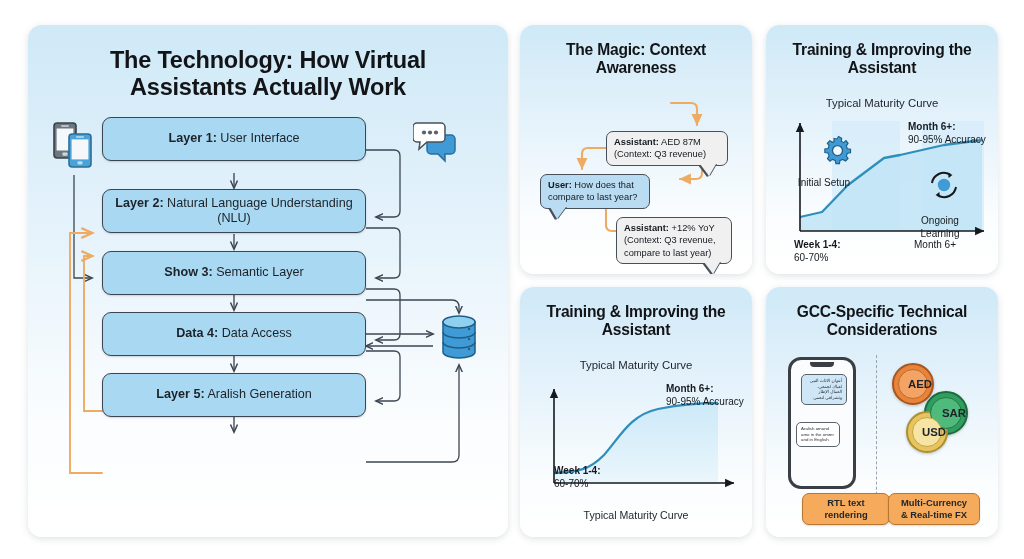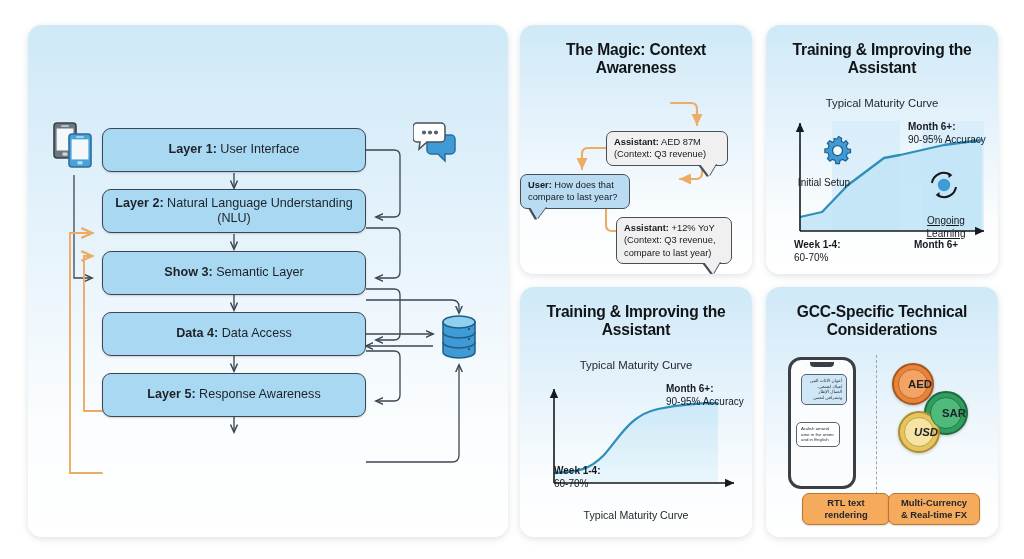--- a/index.html
+++ b/index.html
@@ -158,20 +158,21 @@
     padding: 3px 4px;
   }
 </style>
 </head>
 <body>
 
 <div class="stage">
 
   <div class="panel" id="main-panel">
 
+    <div class="panel-title" id="main-title">The Technology: How Virtual Assistants Actually Work</div>
 
     <div class="flow-wrap">
 
       <svg class="flow-svg" width="480" height="512" viewBox="0 0 480 512">
         <defs>
           <marker id="ah" markerWidth="7" markerHeight="7" refX="5.6" refY="3" orient="auto" markerUnits="strokeWidth">
             <path d="M0,0.4 L5.8,3 L0,5.6" fill="none" stroke="#3b4652" stroke-width="1.1"></path>
           </marker>
           <marker id="ao" markerWidth="7" markerHeight="7" refX="5.6" refY="3" orient="auto" markerUnits="strokeWidth">
             <path d="M0,0.4 L5.8,3 L0,5.6" fill="none" stroke="#edab63" stroke-width="1.2"></path>
@@ -242,34 +243,34 @@
             <ellipse cx="21" cy="9" rx="16" ry="6" fill="#8fd0f0"></ellipse>
             <path d="M5,19 a16,6 0 0 0 32,0" fill="none"></path>
             <path d="M5,29 a16,6 0 0 0 32,0" fill="none"></path>
           </g>
           <circle cx="31" cy="16" r="1.2" fill="#1e5e85"></circle>
           <circle cx="31" cy="26" r="1.2" fill="#1e5e85"></circle>
           <circle cx="31" cy="36" r="1.2" fill="#1e5e85"></circle>
         </svg>
       </div>
 
-      <div class="layer-box" style="top:103px">
+      <div class="layer-box" style="top:92px">
         <span><b>Layer 1:</b><span> User Interface</span></span>
       </div>
       <div class="layer-box" style="top:164px">
         <span><b>Layer 2:</b><span> Natural Language Understanding (NLU)</span></span>
       </div>
       <div class="layer-box" style="top:226px">
         <span><b>Show 3:</b><span> Semantic Layer</span></span>
       </div>
       <div class="layer-box" style="top:287px">
         <span><b>Data 4:</b><span> Data Access</span></span>
       </div>
       <div class="layer-box" style="top:348px">
-        <span><b>Layer 5:</b><span> Response Awareness</span></span>
+        <span><b>Layer 5:</b><span> Aralish Generation</span></span>
       </div>
     </div>
   </div>
 
   <div class="panel" id="magic-panel">
     <div class="panel-title sm-title">The Magic: Context Awareness</div>
 
     <div class="magic-body">
       <svg width="232" height="183" style="position:absolute;left:0;top:0">
         <defs>
@@ -284,21 +285,21 @@
           <path d="M86,112 L86,134 Q86,140 92,140 L108,140"></path>
         </g>
       </svg>
 
 
       <div class="bubble asst" style="left:86px; top:40px; width:122px;">
         <b>Assistant:</b><span> AED 87M (Context: Q3 revenue)</span>
         <span class="tail"></span>
       </div>
 
-      <div class="bubble user" style="left:0; top:83px; width:110px;">
+      <div class="bubble user" style="left:20px; top:83px; width:110px;">
         <b>User:</b><span> How does that compare to last year?</span>
         <span class="tail"></span>
       </div>
 
       <div class="bubble asst" style="left:96px; top:126px; width:116px;">
         <b>Assistant:</b><span> +12% YoY (Context: Q3 revenue, compare to last year)</span>
         <span class="tail"></span>
       </div>
     </div>
   </div>
@@ -336,30 +337,30 @@
       <g transform="translate(170,72)">
         <circle cx="0" cy="0" r="6.2" fill="#3f9ad6"></circle>
         <path d="M-12,-2 A12,12 0 0 1 6,-10.4" fill="none" stroke="#16191d" stroke-width="2"></path>
         <path d="M4.2,-12.4 L8.4,-10 L4.6,-7" fill="#16191d"></path>
         <path d="M12,2 A12,12 0 0 1 -6,10.4" fill="none" stroke="#16191d" stroke-width="2"></path>
         <path d="M-4.2,12.4 L-8.4,10 L-4.6,7" fill="#16191d"></path>
       </g>
     </svg>
 
     <div class="curve-lbl c" style="left:30px; top:152px; width:56px;">Initial Setup</div>
-    <div class="curve-lbl c" style="left:148px; top:190px; width:64px;text-decoration:underline;">Ongoing Learning</div>
+    <div class="curve-lbl c" style="left:142px; top:190px; width:64px;">Ongoing Learning</div>
     <div class="curve-lbl" style="left:142px; top:96px;">
       <b>Month 6+:</b><br>
       <span>90-95% Accuracy</span>
     </div>
     <div class="curve-lbl" style="left:28px; top:214px;">
       <b>Week 1-4:</b><br>
       <span>60-70%</span>
     </div>
-    <div class="curve-lbl" style="left:148px; top:214px; font-weight:bold;">Month 6+</div>
+    <div class="curve-lbl" style="left:148px; top:214px; font-weight:normal;">Month 6+</div>
   </div>
 
   <div class="panel" id="train2-panel">
     <div class="panel-title sm-title">Training &amp; Improving the Assistant</div>
     <div class="curve-sub" style="top:72px">Typical Maturity Curve</div>
 
     <svg class="curve-svg" style="left:12px; top:92px" width="210" height="125" viewBox="0 0 210 125">
       <defs>
         <marker id="axB" markerWidth="7" markerHeight="7" refX="5.6" refY="3" orient="auto">
           <path d="M0,0.4 L5.8,3 L0,5.6" fill="#16191d"></path>
@@ -409,21 +410,21 @@
       <div class="coin" style="left:126px; top:14px; width:42px; height:42px; background:#e8833c; border:2px solid #a9561d;">
         <span class="inner" style="background:#f3a464; border:1.4px solid #c06a25;"></span>
         <span>AED</span>
       </div>
 
       <div class="coin" style="left:158px; top:42px; width:44px; height:44px; background:#2f9e5e; border:2px solid #1c6b3e;">
         <span class="inner" style="background:#4fba7c; border:1.4px solid #227a47;"></span>
         <span>SAR</span>
       </div>
 
-      <div class="coin" style="left:132px; top:62px; width:42px; height:42px; background:#e6c462; border:2px solid #b08f2b;font-style:italic;">
+      <div class="coin" style="left:140px; top:62px; width:42px; height:42px; background:#e6c462; border:2px solid #b08f2b;">
         <span class="inner" style="background:#f6e4a4; border:1.4px solid #c6a33c;"></span>
         <span>USD</span>
       </div>
 
       <div class="pill-btn" style="left:122px; top:144px; width:92px; height:32px;">
         <span>
           <span>Multi-Currency</span><br>
           <span>&amp; Real-time FX</span>
         </span>
       </div>

